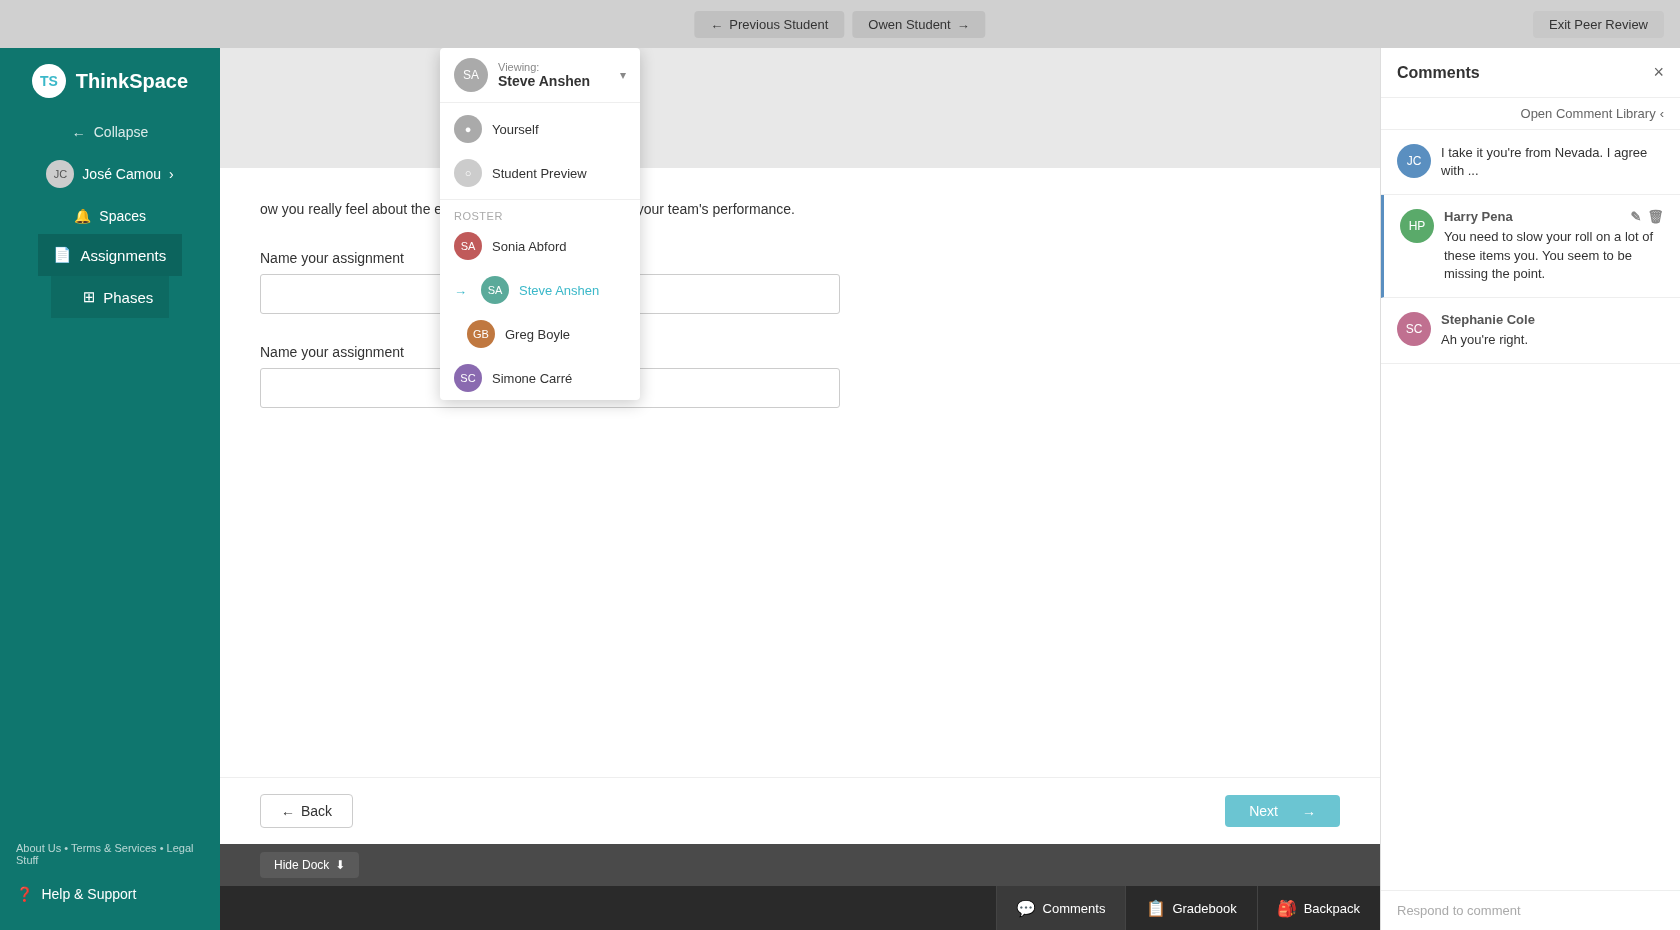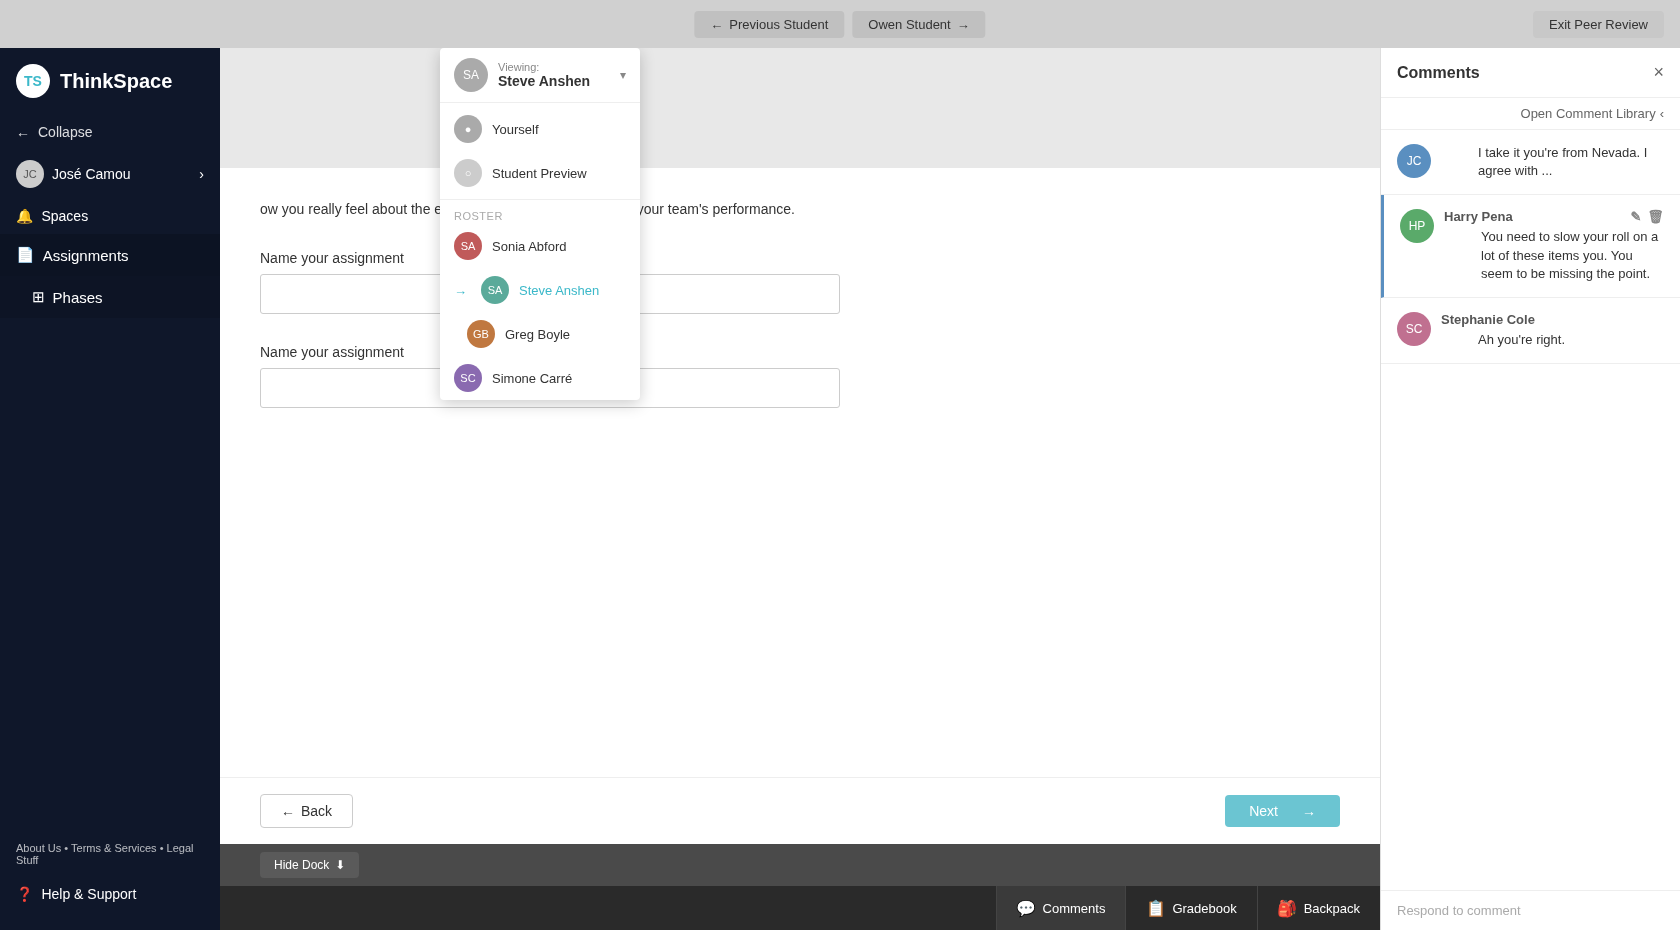--- a/index.html
+++ b/index.html
@@ -49,25 +49,26 @@
     
     .main-layout {
       display: flex;
       flex: 1;
       overflow: hidden;
     }
 
     
     .sidebar {
       width: 220px;
-      background: #0f172a;
+      background: #0f766e;
       display: flex;
       flex-direction: column;
       flex-shrink: 0;
       color: white;
+      align-items: center;
     }
     .sidebar-logo {
       display: flex;
       align-items: center;
       gap: 10px;
       padding: 16px;
       font-size: 20px;
       font-weight: bold;
       color: white;
     }
@@ -346,21 +347,20 @@
       margin-bottom: 4px;
       display: flex;
       justify-content: space-between;
       align-items: center;
     }
     .comment-author-actions { display: flex; gap: 6px; }
     .comment-text {
       font-size: 13px;
       color: #333;
       line-height: 1.4;
-      margin-left: 37px;
     }
     .comment-left-border {
       border-left: 3px solid #5a8fc0;
     }
     .comment-respond {
       padding: 12px 16px;
       border-top: 1px solid #eee;
     }
     .respond-input {
       font-size: 13px;

